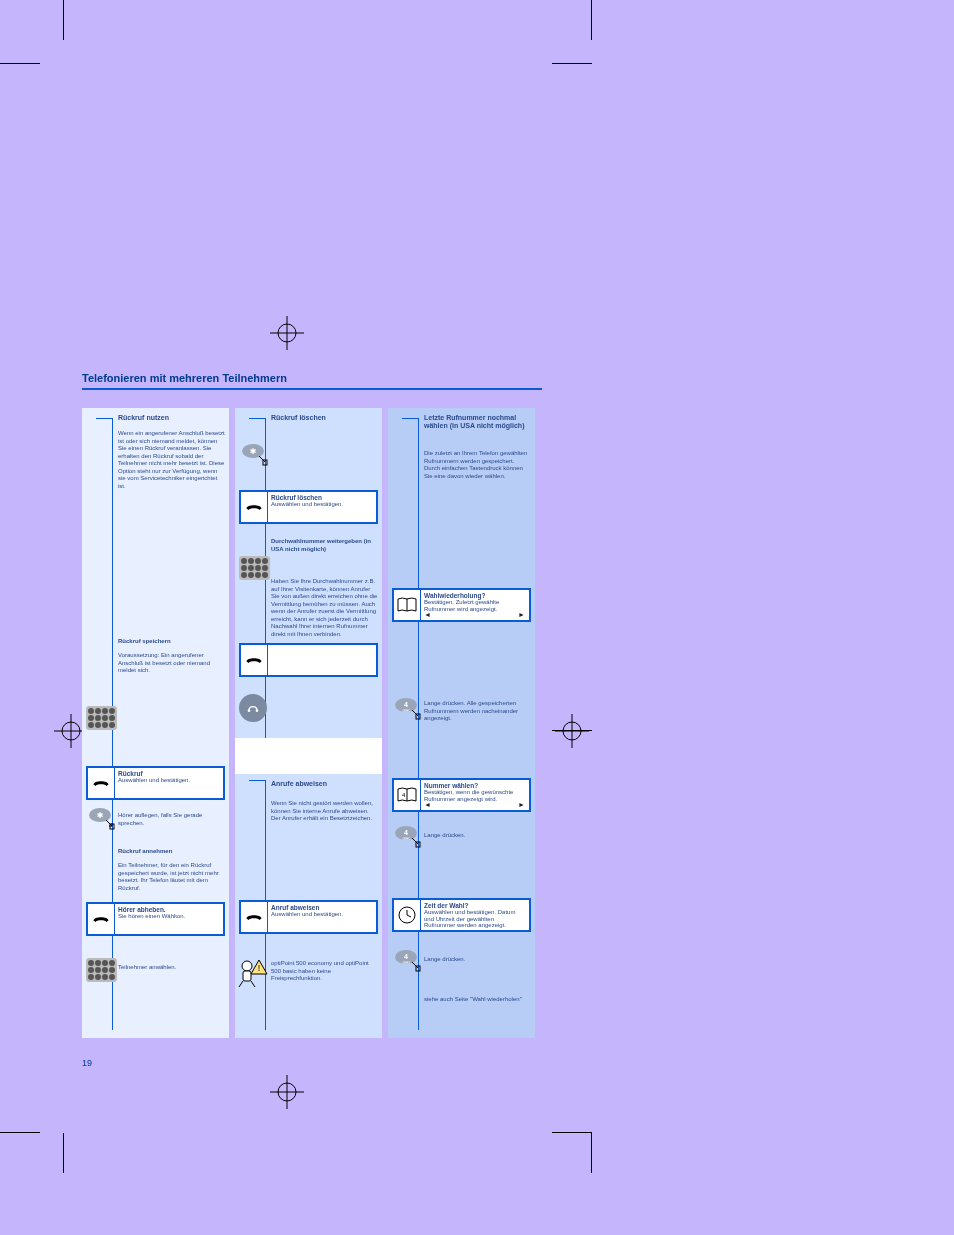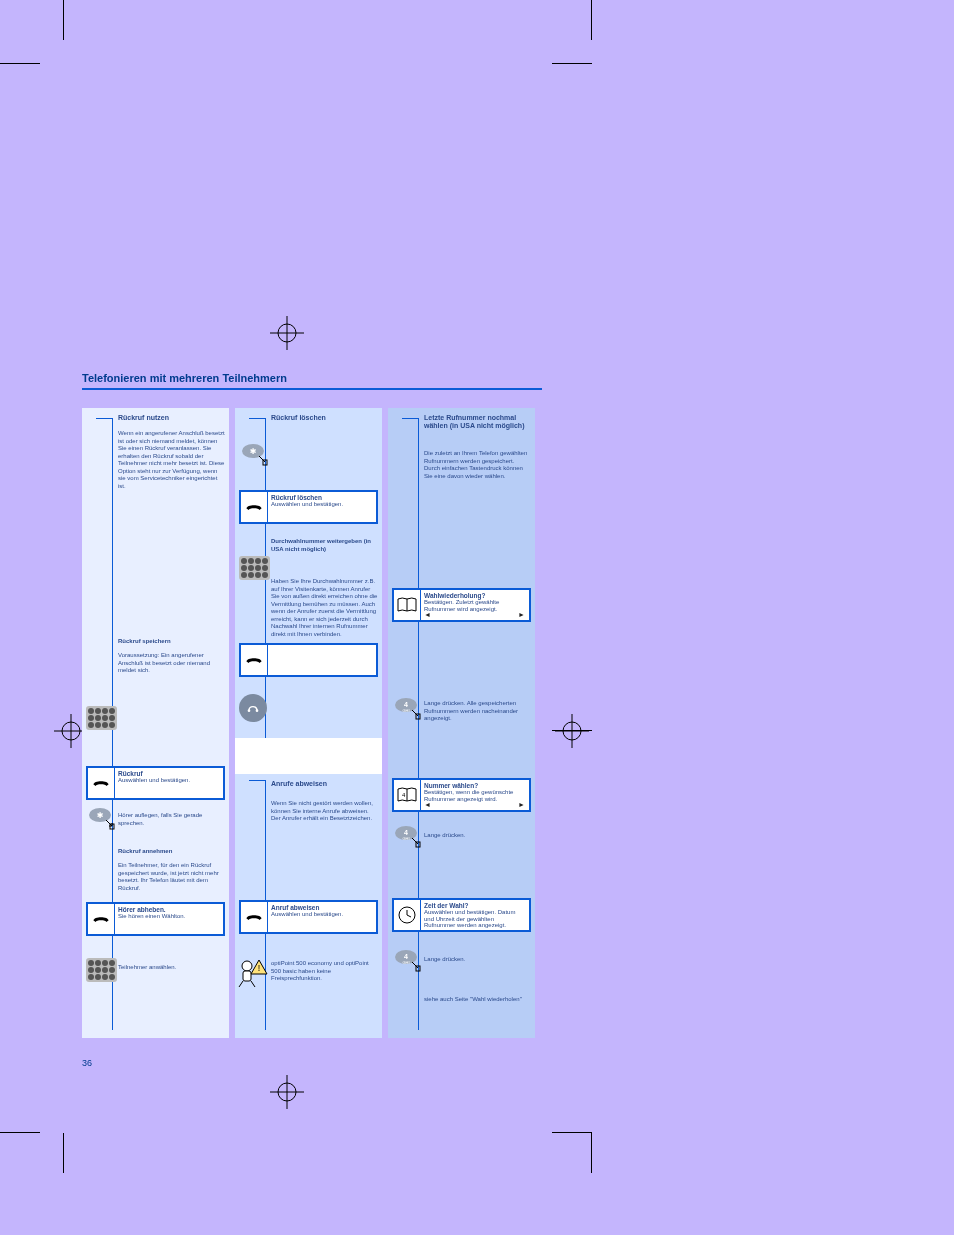--- a/index.html
+++ b/index.html
@@ -363,16 +363,16 @@
               <path d="M18 12 l6 6" stroke="#000"></path>
               <rect x="22" y="16" width="4" height="5" fill="none" stroke="#000"></rect>
             </svg>
         </div>
         <div class="body" style="left:36px;top:548px">Lange drücken.</div>
         <div class="body" style="left:36px;top:588px">siehe auch Seite "Wahl wiederholen"</div>
       </div>
 
     </div>
 
-    <div style="position:absolute;left:0;bottom:-16px;font-size:9px;color:#003b8e">36</div>
+    <div style="position:absolute;left:0;bottom:-16px;font-size:9px;color:#003b8e">19</div>
   </div>
 
 </div>
 
 </body></html>

